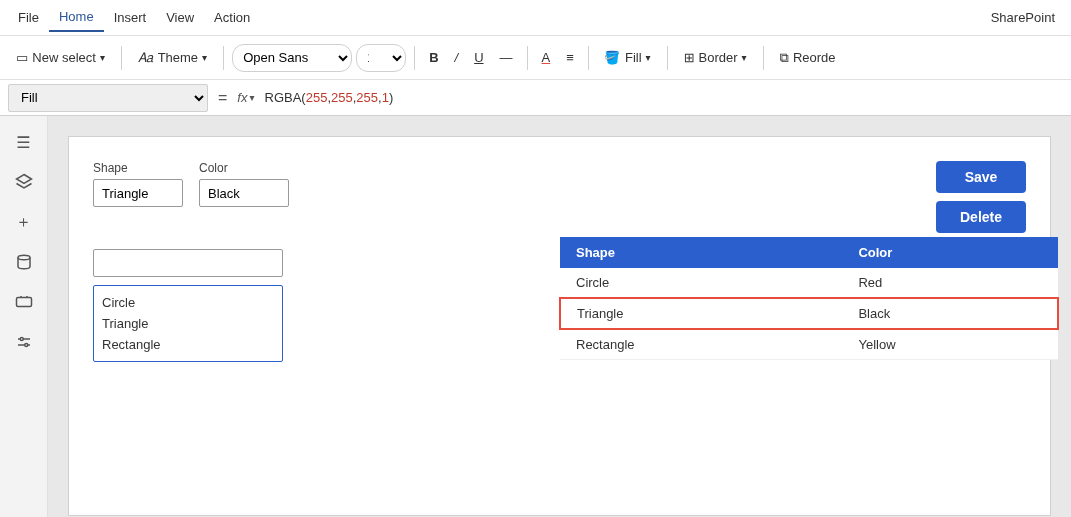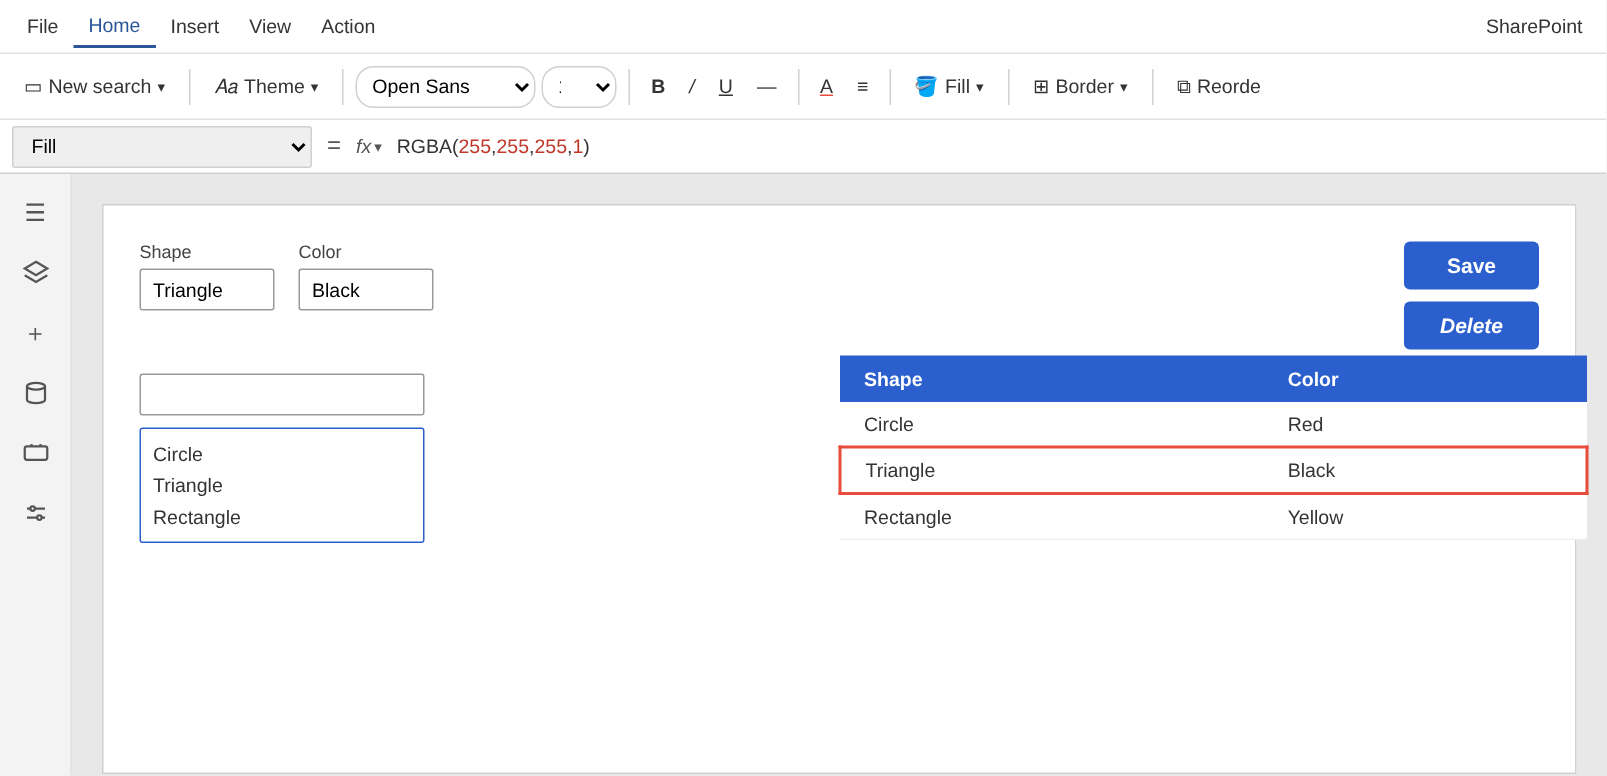--- a/index.html
+++ b/index.html
@@ -209,21 +209,20 @@
     .delete-btn {
       background: #2b5fce;
       color: #fff;
       border: none;
       border-radius: 4px;
       padding: 8px 18px;
       font-size: 14px;
       font-weight: 600;
       cursor: pointer;
       min-width: 90px;
-      font-style: italic;
     }
 
     .hint-text {
       font-size: 12px;
       color: #444;
       line-height: 1.5;
       max-width: 200px;
       margin-bottom: 12px;
     }
 
@@ -306,21 +305,21 @@
   <span class="menubar-item active">Home</span>
   <span class="menubar-item">Insert</span>
   <span class="menubar-item">View</span>
   <span class="menubar-item">Action</span>
   <span class="menubar-right">SharePoint</span>
 </div>
 
 <div class="toolbar">
   <button class="toolbar-btn">
     <span>▭</span>
-    <span>New search</span>
+    <span>New select</span>
     <span class="chevron">▾</span>
   </button>
   <div class="toolbar-separator"></div>
   <button class="toolbar-btn">
     <span>𝐴𝑎</span>
     <span>Theme</span>
     <span class="chevron">▾</span>
   </button>
   <div class="toolbar-separator"></div>
   <select class="toolbar-select font-family-select">

